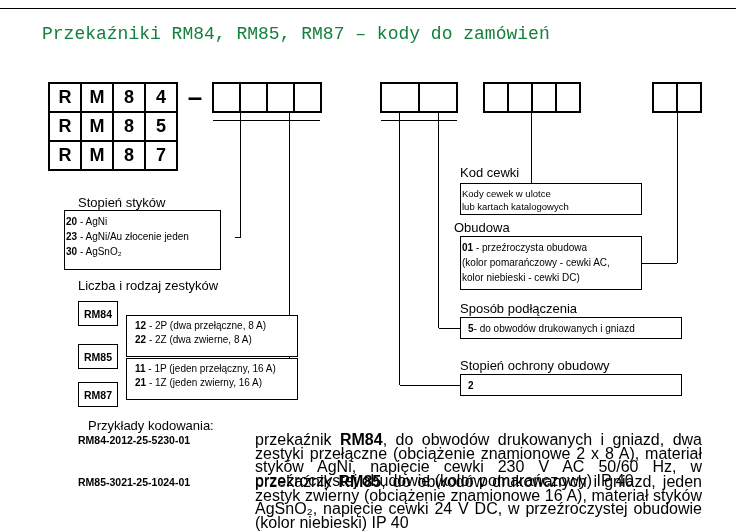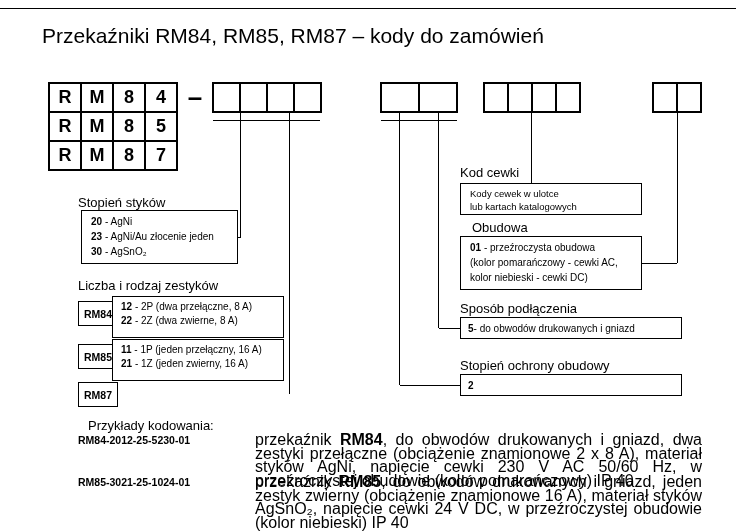--- a/index.html
+++ b/index.html
@@ -3,21 +3,21 @@
 <meta charset="utf-8">
 <style>
   * { margin:0; padding:0; box-sizing:border-box; }
   html,body { background:#ffffff; }
   .page {
     position:relative; width:736px; height:532px; background:#ffffff;
     font-family:"Liberation Sans","DejaVu Sans",sans-serif; color:#000;
     overflow:hidden;
   }
   .ln { position:absolute; background:#000; }
-  .title { position:absolute; left:42px; top:24px; font-size:21px; color:#000000; }
+  .title { position:absolute; left:42px; top:24px; font-size:18px; color:#15803d;font-family:Liberation Mono, monospace; }
   .lrow { position:absolute; left:48px; display:flex; }
   .cell {
     width:34px; height:31px; border:2px solid #000; background:#fff;
     display:flex; align-items:center; justify-content:center;
     font-size:18px; font-weight:700;
   }
   .cell + .cell { margin-left:-2px; }
   .dash {
     position:absolute; left:180px; top:82px; width:30px; height:31px;
     display:flex; align-items:center; justify-content:center;
@@ -26,31 +26,31 @@
   .grp { position:absolute; top:82px; display:flex; }
   .gcell { height:31px; border:2px solid #000; background:#fff; }
   .gcell + .gcell { margin-left:-2px; }
   .g1 .gcell { width:29px; }
   .g2 .gcell { width:40px; }
   .g3 .gcell { width:26px; }
   .g4 .gcell { width:26px; }
   .slabel { position:absolute; font-size:13px; }
   .obox {
     position:absolute; border:1px solid #000; background:#fff;
-    font-size:10px; line-height:15px; padding:3px 9px;
+    font-size:10px; line-height:15px; padding:3px 1px;
   }
   .coilbox { font-size:9.5px; line-height:13px; }
   .relay {
     position:absolute; left:78px; width:40px; height:25px; border:1px solid #000;
     background:#fff; display:flex; align-items:center; justify-content:center;
     font-weight:700; font-size:10.5px;
   }
   .cbox {
-    position:absolute; left:112px; width:172px; height:42px; border:1px solid #000;
-    background:#fff; padding:3px 0 0 8px; font-size:10px; line-height:14px;
+    position:absolute; left:126px; width:172px; height:42px; border:1px solid #000;
+    background:#fff; padding:3px 0 0 8px; font-size:10px; line-height:14px;margin-top:19px;
   }
   .oneline { display:flex; align-items:center; padding:0 0 0 7px; }
   .b { font-weight:700; }
   .exhead { position:absolute; left:88px; top:418px; font-size:13px; }
   .excode { position:absolute; left:78px; font-size:10.5px; font-weight:700; }
   .exdesc {
     position:absolute; left:255px; width:447px; font-size:16px;
     line-height:13.5px; text-align:justify;
   }
 </style>
@@ -118,21 +118,21 @@
 
   <div class="ln" style="left:438px;top:113px;width:1px;height:215px"></div>
   <div class="ln" style="left:439px;top:328px;width:21px;height:1px"></div>
 
   <div class="ln" style="left:531px;top:113px;width:1px;height:70px"></div>
 
   <div class="ln" style="left:677px;top:113px;width:1px;height:150px"></div>
   <div class="ln" style="left:642px;top:263px;width:35px;height:1px"></div>
 
   <div class="slabel" style="left:78px;top:195px">Stopień styków</div>
-  <div class="obox" style="left:81px;top:210px;width:157px;height:54px">
+  <div class="obox" style="left:64px;top:210px;width:157px;height:60px">
     <div><span class="b">20</span><span> - AgNi</span></div>
     <div><span class="b">23</span><span> - AgNi/Au złocenie jeden</span></div>
     <div><span class="b">30</span><span> - AgSnO₂</span></div>
   </div>
 
   <div class="slabel" style="left:78px;top:278px">Liczba i rodzaj zestyków</div>
 
   <div class="relay" style="top:301px">RM84</div>
   <div class="cbox" style="top:296px">
     <div><span class="b">12</span><span> - 2P (dwa przełączne, 8 A)</span></div>
@@ -146,21 +146,21 @@
   </div>
 
   <div class="relay" style="top:382px">RM87</div>
 
   <div class="slabel" style="left:460px;top:165px">Kod cewki</div>
   <div class="obox coilbox" style="left:460px;top:183px;width:182px;height:32px">
     <div>Kody cewek w ulotce</div>
     <div>lub kartach katalogowych</div>
   </div>
 
-  <div class="slabel" style="left:472px;top:220px">Obudowa</div>
+  <div class="slabel" style="left:454px;top:220px">Obudowa</div>
   <div class="obox" style="left:460px;top:236px;width:182px;height:54px">
     <div><span class="b">01</span><span> - przeźroczysta obudowa</span></div>
     <div>(kolor pomarańczowy - cewki AC,</div>
     <div>kolor niebieski - cewki DC)</div>
   </div>
 
   <div class="slabel" style="left:460px;top:301px">Sposób podłączenia</div>
   <div class="obox oneline" style="left:460px;top:317px;width:222px;height:22px">
     <span class="b">5</span>
       <span> - do obwodów drukowanych i gniazd</span>

